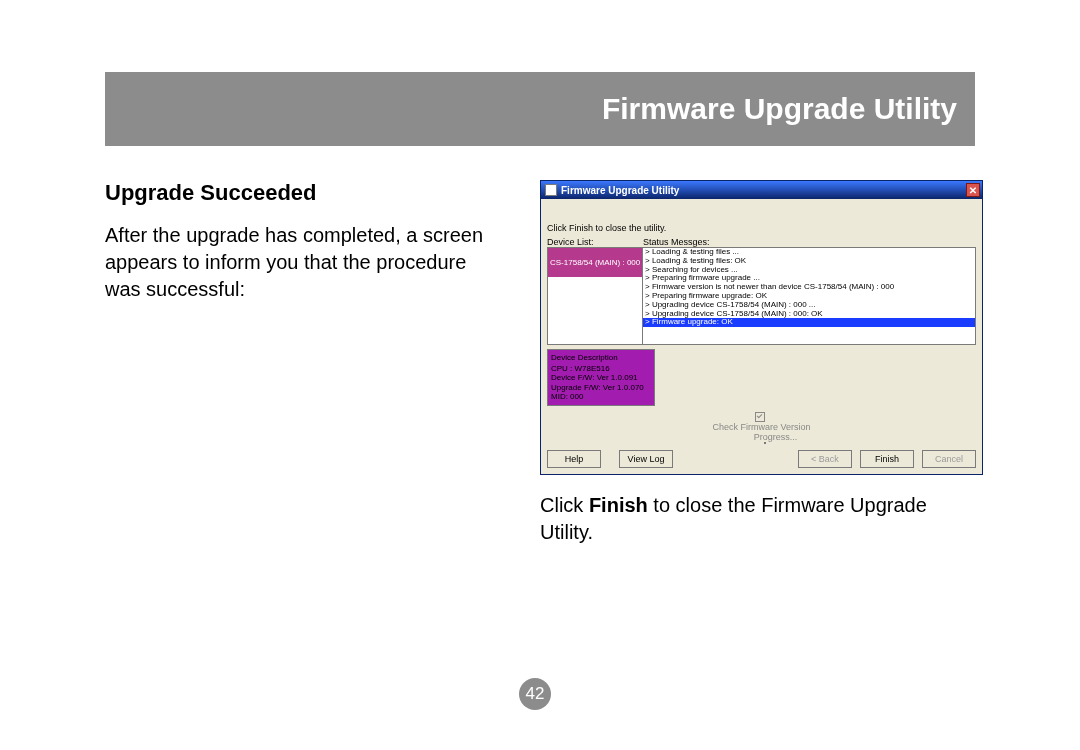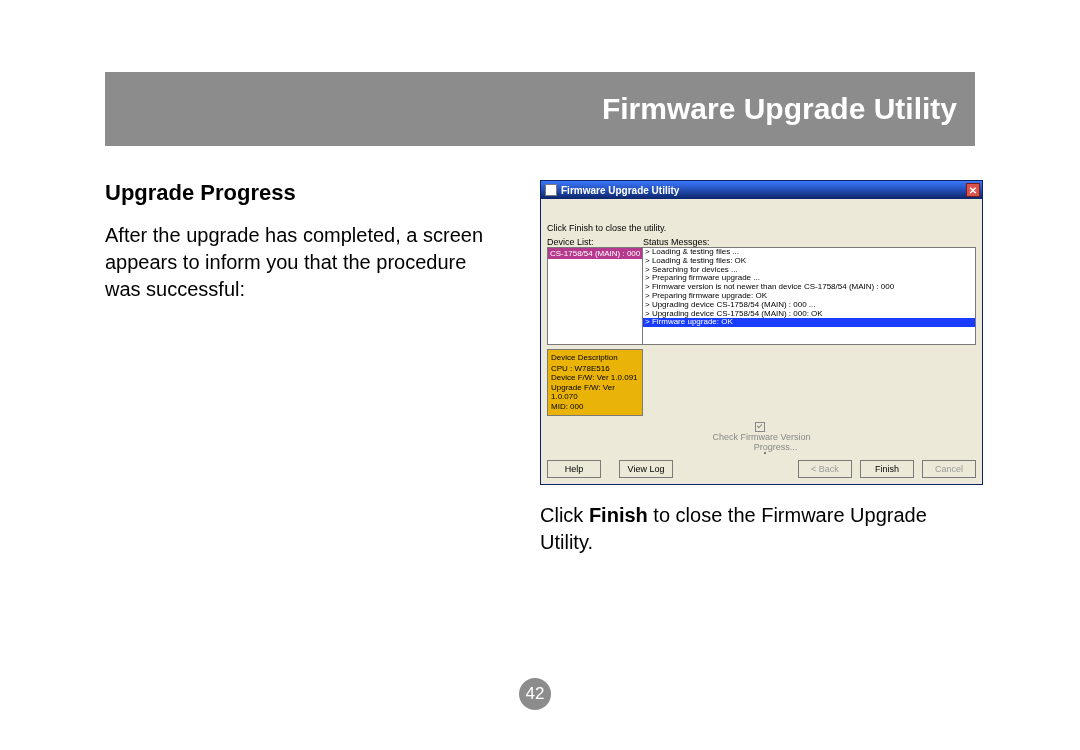--- a/index.html
+++ b/index.html
@@ -103,21 +103,21 @@
     width: 96px; height: 98px;
     background: #fff;
     border: 1px solid #7a7a7a;
     font-size: 8px;
     overflow: hidden;
   }
   .device-list .selected {
     background: #b53a8e;
     color: #fff;
     white-space: nowrap;
-    padding: 1px 2px;
+    padding: 10px 2px;
     font-size:8px;
   }
   .status-msgs {
     flex: 1; height: 98px;
     background: #fff;
     border: 1px solid #7a7a7a;
     border-left: none;
     font-size: 8px;
     line-height: 1.1;
     overflow: hidden;
@@ -125,26 +125,26 @@
   }
   .status-msgs .sm-line { padding: 0 2px; white-space: nowrap; }
   .status-msgs .last {
     background: #1a3cff;
     color: #fff;
   }
   .status-msgs .filler{flex:1;}
 
   .device-desc {
     margin-top: 4px;
-    width: 96px;
+    width: 108px;
     border: 1px solid #7a7a7a;
     padding: 3px;
     font-size: 8px;
     line-height: 1.2;
-    background:#eab308;
+    background:#a21caf;
   }
   .device-desc .dd-title { font-size: 8px; margin-bottom:1px;}
 
   .progress-row {
     display: flex; align-items: center;
     margin-top: 6px; font-size: 9px; color: #888; flex-direction: column;
   }
   .progress-row .cb {
     width: 10px; height: 10px; border: 1px solid #888;
     margin-right: 4px; background: #ece9d8;
@@ -197,21 +197,21 @@
   }
 </style>
 </head>
 <body>
 
 <div class="header-band">
   <span class="title">Firmware Upgrade Utility</span>
 </div>
 
 <div class="left-col">
-  <div class="section-heading">Upgrade Progress</div>
+  <div class="section-heading">Upgrade Succeeded</div>
   <p class="body-para">After the upgrade has completed, a screen appears to inform you that the procedure was successful:</p>
 </div>
 
 <div class="right-col">
 
   <div class="win">
     <div class="win-titlebar">
       <span class="icon"></span>
       <span>Firmware Upgrade Utility</span>
       <span class="win-close">✕</span>

